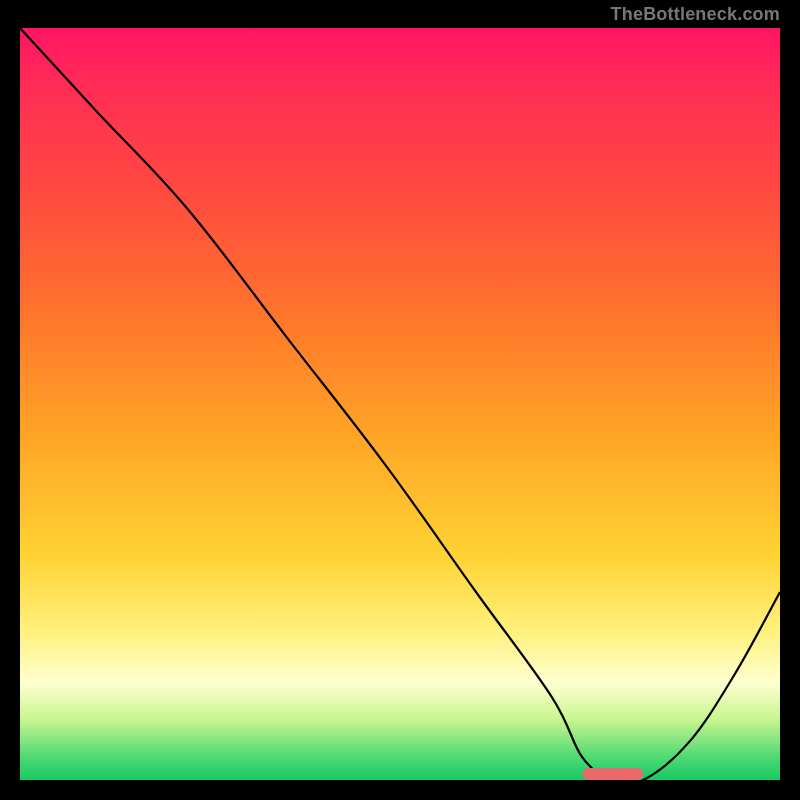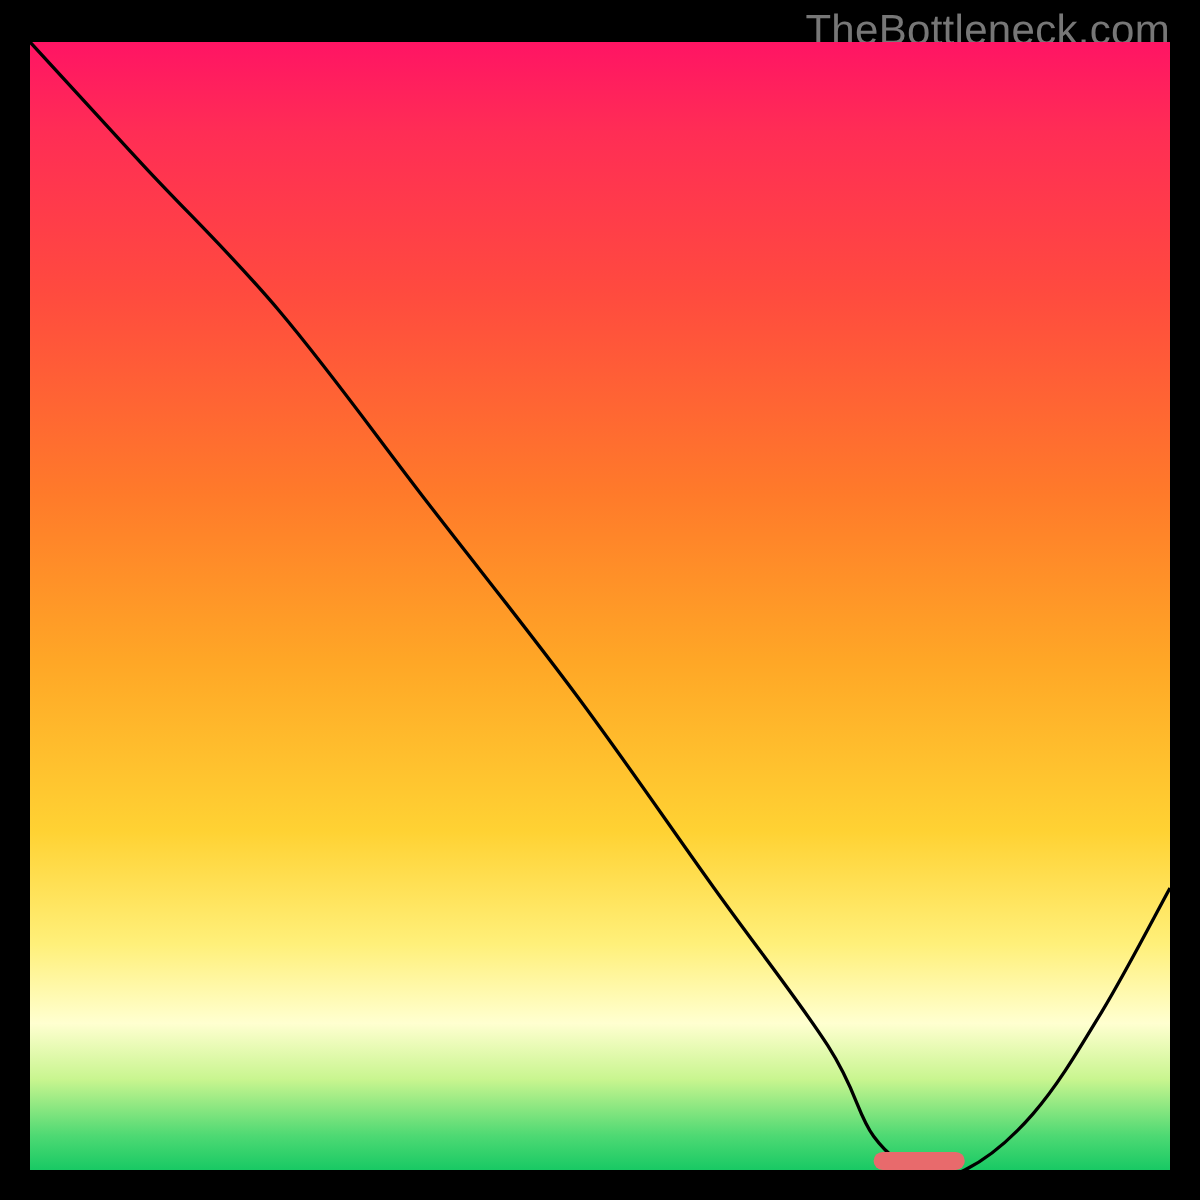--- a/index.html
+++ b/index.html
@@ -39,22 +39,22 @@
       #c8f58f 92%,
       #4dd973 97%,
       #18c964 100%
     );
   }
   .watermark {
     position: absolute;
     top: 4px;
     right: 20px;
     color: #777;
-    font-size: 28px;
-    font-weight: 400;
+    font-size: 18px;
+    font-weight: 700;
     letter-spacing: 0.2px;
     text-align: center;
   }
   svg.overlay {
     position: absolute;
     left: 0;
     top: 0;
     width: 760px;
     height: 752px;
   }

